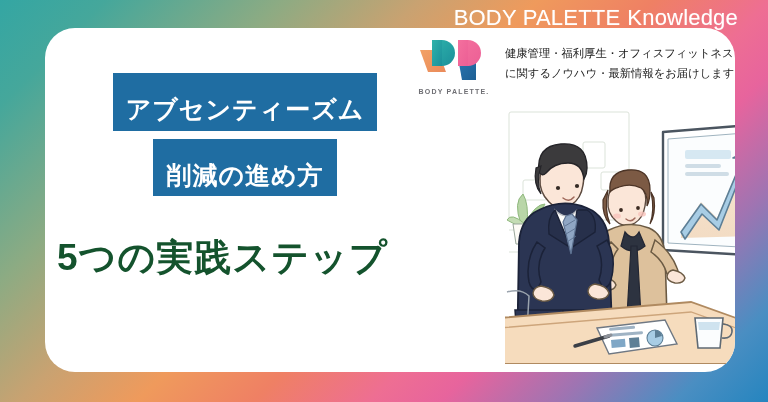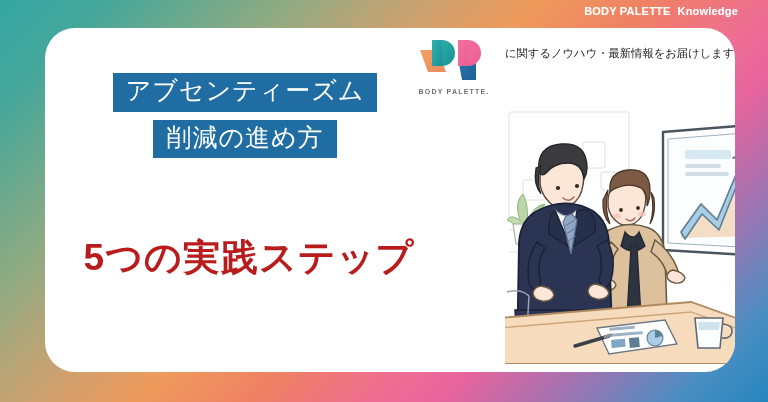--- a/index.html
+++ b/index.html
@@ -26,22 +26,22 @@
       #4a8ec2 92%,
       #2585bf 100%);
     overflow:hidden;
   }
 
   
   .brand-head {
     position:absolute;
     top:5px; right:30px;
     color:#ffffff;
-    font-size:11px;
-    font-weight:bold;
+    font-size:22px;
+    font-weight:normal;
     letter-spacing:.2px;
     white-space:nowrap;
     text-shadow:0 0 1px rgba(255,255,255,.35);
   }
   .brand-head .gap { display:inline-block; width:7px; }
 
   
   .card {
     position:absolute;
     left:45px; top:28px;
@@ -59,43 +59,43 @@
 
   .title-stack {
     position:absolute;
     left:0; top:45px; width:400px;
     text-align:center;
   }
   .title-bar {
     display:inline-block;
     background:#1f6da2;
     color:#ffffff;
-    font-weight:normal;
+    font-weight:bold;
     letter-spacing:1px;
     line-height:1.18;
-    padding:3px 13px 6px 13px;
+    padding:22px 13px 6px 13px;
   }
   .title-bar.l1 { font-size:25px; }
   .title-bar.l2 { font-size:25px; margin-top:8px; }
 
   .subtitle {
     position:absolute;
     left:0; top:165px; width:400px;
     text-align:center;
     color:#1a1a1a;
     font-size:21px;
     font-weight:bold;
     letter-spacing:.5px;
   }
 
   .headline {
     position:absolute;
-    left:4px; top:205px; width:400px;
-    text-align:center;
-    color:#b91c1c;
+    left:12px; top:205px; width:400px;
+    text-align:left;
+    color:#14532d;
     font-size:37px;
     font-weight:bold;
     letter-spacing:1px;
   }
 
   
   .right-col {
     position:absolute;
     left:365px; top:0; width:325px; height:344px;
   }
@@ -185,20 +185,21 @@
 
             <path d="M40 20 L58 20 L58 42 L44 42 Z" fill="url(#gBlue)"></path>
 
             <path d="M42 2 L50 2 A13 13 0 0 1 50 28 L42 28 Z" fill="url(#gPink)"></path>
             <rect x="40" y="2" width="10" height="26" fill="url(#gPink)"></rect>
           </svg>
           <div class="logo-word">BODY PALETTE.</div>
         </div>
 
         <div class="blurb">
+          <div>健康管理・福利厚生・オフィスフィットネス</div>
           <div>に関するノウハウ・最新情報をお届けします。</div>
         </div>
       </div>
 
       <div class="illus">
         <svg viewBox="0 0 265 258">
           <defs>
             <linearGradient id="wash" x1="0" y1="0" x2="0" y2="1">
               <stop offset="0" stop-color="#f6e2cc" stop-opacity=".9"></stop>
               <stop offset="1" stop-color="#f1d6b9" stop-opacity=".85"></stop>

